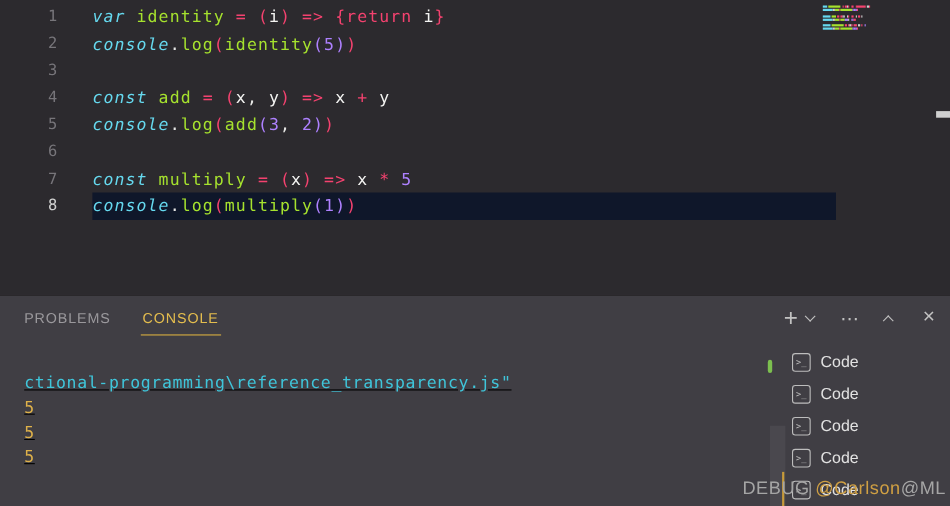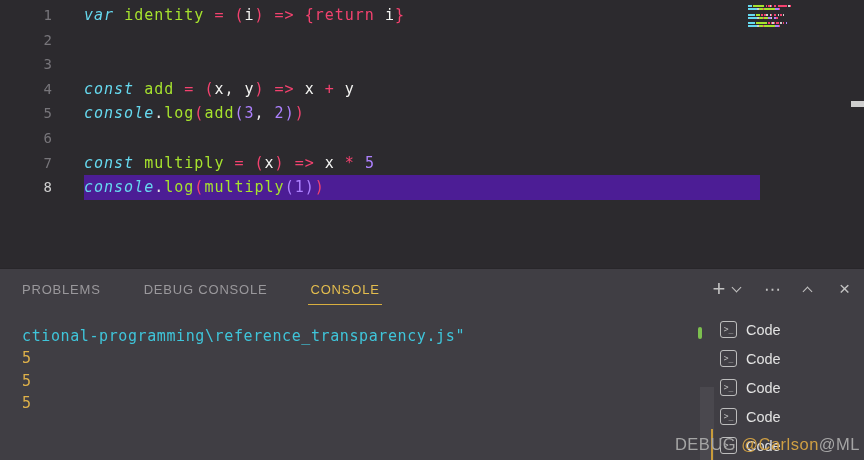--- a/index.html
+++ b/index.html
@@ -7,56 +7,56 @@
   body{font-family:"Liberation Sans",sans-serif;position:relative;}
 
   
   #editor{position:absolute;left:0;top:0;width:864px;height:268px;background:#2c2a2e;}
   #code-lines{position:absolute;left:0;top:3px;font-family:"DejaVu Sans Mono","Liberation Mono",monospace;
     font-size:15px;letter-spacing:1px;}
   .lrow{display:flex;height:24.6px;line-height:24.6px;white-space:pre;}
   .gutter-num{width:52px;flex:0 0 52px;text-align:right;color:#77757a;letter-spacing:0;font-size:14px;}
   .gutter-num.active{color:#cfcfcf;}
   .ltext{margin-left:32px;flex:0 0 auto;}
-  .ltext.hl{background:#4c1d95;width:676px;}
+  .ltext.hl{background:#0f172a;width:676px;}
   .t-kw{color:#66d9ef;font-style:italic;}
   .t-fn{color:#a6e22e;margin-top:13px;}
   .t-op{color:#f4426f;}
   .t-br1{color:#f4426f;}
   .t-br2{color:#ae81ff;}
   .t-num{color:#ae81ff;}
   .t-id{color:#f4f4f2;}
   .t-pn{color:#e8e8e6;}
 
   
   #minimap{position:absolute;left:748px;top:5px;width:90px;}
   .mm-row{height:2.8px;display:flex;align-items:center;}
   .mm-seg{height:2px;display:inline-block;}
   #editor-scroll-thumb{position:absolute;left:851px;top:101px;width:13px;height:6px;background:#cfcfcf;}
 
   
   #panel{position:absolute;left:0;top:268px;width:864px;height:192px;background:#403e44;border-top:1px solid #28262a;}
-  #panel-tabs{position:absolute;left:0;top:0;height:40px;display:flex;align-items:center;padding-left:22px;gap:43px;}
+  #panel-tabs{position:absolute;left:0;top:0;height:40px;display:flex;align-items:center;padding-left:22px;gap:29px;}
   .ptab{font-size:13px;letter-spacing:0.8px;color:#9a989c;position:relative;height:40px;display:flex;align-items:center;cursor:pointer;}
   .ptab.active{color:#e4bd4e;}
   .ptab.active::after{content:"";position:absolute;left:-2px;right:-2px;bottom:4px;height:1.5px;background:#d8ae3f;}
   #panel-actions{position:absolute;right:14px;top:0;height:40px;display:flex;align-items:center;color:#c2c2c2;}
   .act{display:flex;align-items:center;justify-content:center;cursor:pointer;}
   .act-plus{font-size:22px;font-weight:300;width:18px;margin-right:5px;}
   .chev{width:7px;height:7px;border-right:1.6px solid #c2c2c2;border-bottom:1.6px solid #c2c2c2;display:inline-block;}
   .chev-down{transform:rotate(45deg);margin-top:-3px;}
   .chev-up{transform:rotate(-135deg);margin-top:4px;}
   .act-sp1{margin-right:24px;}
   .act-dots{font-size:17px;letter-spacing:1px;margin-right:22px;}
   .act-max{margin-right:28px;}
   .act-close{font-size:19px;}
 
   
-  #terminal-output{position:absolute;left:22px;top:56px;font-family:"DejaVu Sans Mono","Liberation Mono",monospace;
-    font-size:15px;letter-spacing:0.6px;}
+  #terminal-output{position:absolute;left:22px;top:68px;font-family:"DejaVu Sans Mono","Liberation Mono",monospace;
+    font-size:15px;letter-spacing:0.6px;text-decoration:underline;}
   .trow{height:22.4px;line-height:22.4px;white-space:pre;}
   .tc-path{color:#3fc5da;}
   .tc-gold{color:#deb14a;}
   .tc-prompt{color:#ececec;}
   .cursor{display:inline-block;width:9px;height:17px;background:#e8e8e8;vertical-align:middle;margin-left:1px;}
 
   
   #term-list{position:absolute;left:720px;top:46px;width:140px;}
   .term-row{height:29px;display:flex;align-items:center;gap:9px;cursor:pointer;}
   .term-ico{width:17px;height:17px;border:1.2px solid #bdbdbd;border-radius:3px;color:#bdbdbd;
@@ -70,21 +70,21 @@
   #watermark{position:absolute;right:4px;bottom:6px;font-size:16.5px;letter-spacing:0.5px;white-space:nowrap;}
   .wm-gray{color:#a5a5a5;}
   .wm-user{color:#cf9f43;}
 </style>
 </head>
 <body>
 
 <div id="editor">
   <div id="code-lines">
       <div class="lrow"><span class="gutter-num">1</span><span class="ltext"><span class="t-kw">var</span><span class="t-id"> </span><span class="t-fn">identity</span><span class="t-id"> </span><span class="t-op">=</span><span class="t-id"> </span><span class="t-br1">(</span><span class="t-id">i</span><span class="t-br1">)</span><span class="t-id"> </span><span class="t-op">=&gt;</span><span class="t-id"> </span><span class="t-br1">{</span><span class="t-op">return</span><span class="t-id"> </span><span class="t-id">i</span><span class="t-br1">}</span></span></div>
-      <div class="lrow"><span class="gutter-num">2</span></div>
+      <div class="lrow"><span class="gutter-num">2</span><span class="ltext"><span class="t-kw">console</span><span class="t-pn">.</span><span class="t-fn">log</span><span class="t-br1">(</span><span class="t-fn">identity</span><span class="t-br2">(</span><span class="t-num">5</span><span class="t-br2">)</span><span class="t-br1">)</span></span></div>
       <div class="lrow"><span class="gutter-num">3</span><span class="ltext"></span></div>
       <div class="lrow"><span class="gutter-num">4</span><span class="ltext"><span class="t-kw">const</span><span class="t-id"> </span><span class="t-fn">add</span><span class="t-id"> </span><span class="t-op">=</span><span class="t-id"> </span><span class="t-br1">(</span><span class="t-id">x</span><span class="t-pn">,</span><span class="t-id"> </span><span class="t-id">y</span><span class="t-br1">)</span><span class="t-id"> </span><span class="t-op">=&gt;</span><span class="t-id"> </span><span class="t-id">x</span><span class="t-id"> </span><span class="t-op">+</span><span class="t-id"> </span><span class="t-id">y</span></span></div>
       <div class="lrow"><span class="gutter-num">5</span><span class="ltext"><span class="t-kw">console</span><span class="t-pn">.</span><span class="t-fn">log</span><span class="t-br1">(</span><span class="t-fn">add</span><span class="t-br2">(</span><span class="t-num">3</span><span class="t-pn">,</span><span class="t-id"> </span><span class="t-num">2</span><span class="t-br2">)</span><span class="t-br1">)</span></span></div>
       <div class="lrow"><span class="gutter-num">6</span><span class="ltext"></span></div>
       <div class="lrow"><span class="gutter-num">7</span><span class="ltext"><span class="t-kw">const</span><span class="t-id"> </span><span class="t-fn">multiply</span><span class="t-id"> </span><span class="t-op">=</span><span class="t-id"> </span><span class="t-br1">(</span><span class="t-id">x</span><span class="t-br1">)</span><span class="t-id"> </span><span class="t-op">=&gt;</span><span class="t-id"> </span><span class="t-id">x</span><span class="t-id"> </span><span class="t-op">*</span><span class="t-id"> </span><span class="t-num">5</span></span></div>
       <div class="lrow"><span class="gutter-num active">8</span><span class="ltext hl"><span class="t-kw">console</span><span class="t-pn">.</span><span class="t-fn">log</span><span class="t-br1">(</span><span class="t-fn">multiply</span><span class="t-br2">(</span><span class="t-num">1</span><span class="t-br2">)</span><span class="t-br1">)</span></span></div>
     </div>
   <div id="minimap">
       <div class="mm-row">
         <span class="mm-seg" style="width: 4.05px; background: rgb(102, 217, 239);"></span>
@@ -184,21 +184,20 @@
         <span class="mm-seg" style="width: 1.35px; background: rgb(174, 129, 255);"></span>
         <span class="mm-seg" style="width: 1.35px; background: rgb(244, 66, 111);"></span>
       </div>
     </div>
   <div id="editor-scroll-thumb"></div>
 </div>
 
 <div id="panel">
   <div id="panel-tabs">
       <div class="ptab">PROBLEMS</div>
-      <div class="ptab">DEBUG CONSOLE</div>
       <div class="ptab active">CONSOLE</div>
     </div>
   <div id="panel-actions">
       <span class="act act-plus act-sp0">+</span>
       <span class="act act-sp1">
         <span class="chev chev-down"></span>
       </span>
       <span class="act act-dots">⋯</span>
       <span class="act act-max">
         <span class="chev chev-up"></span>

